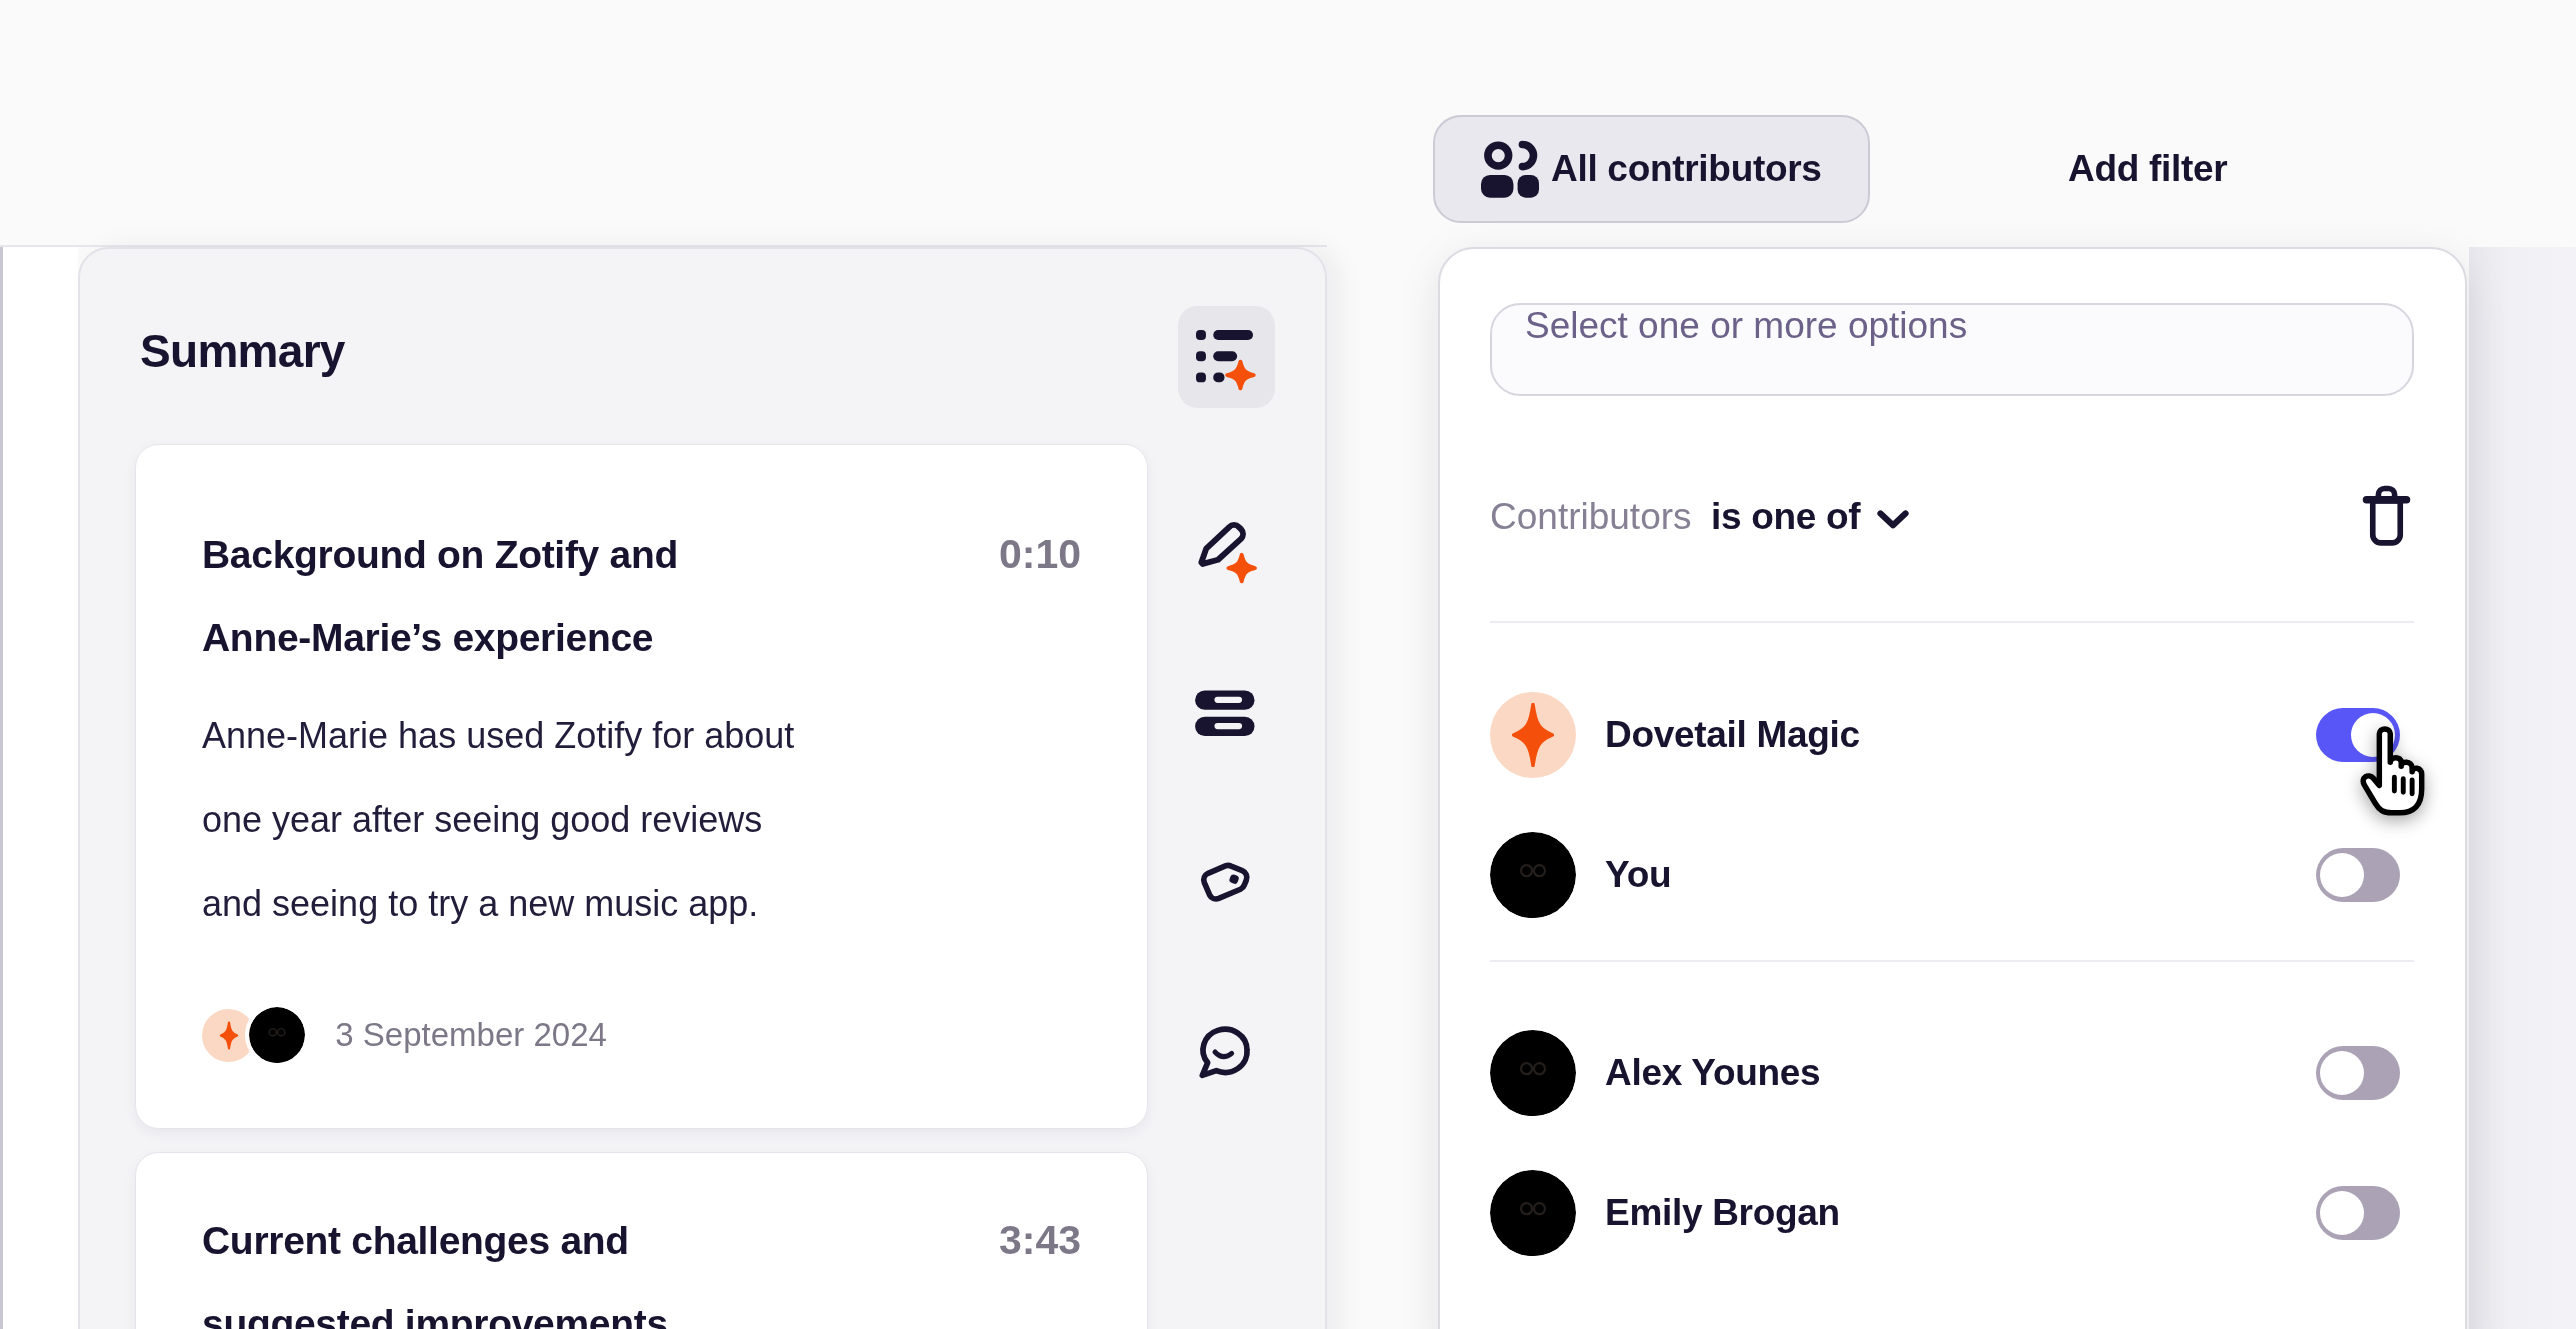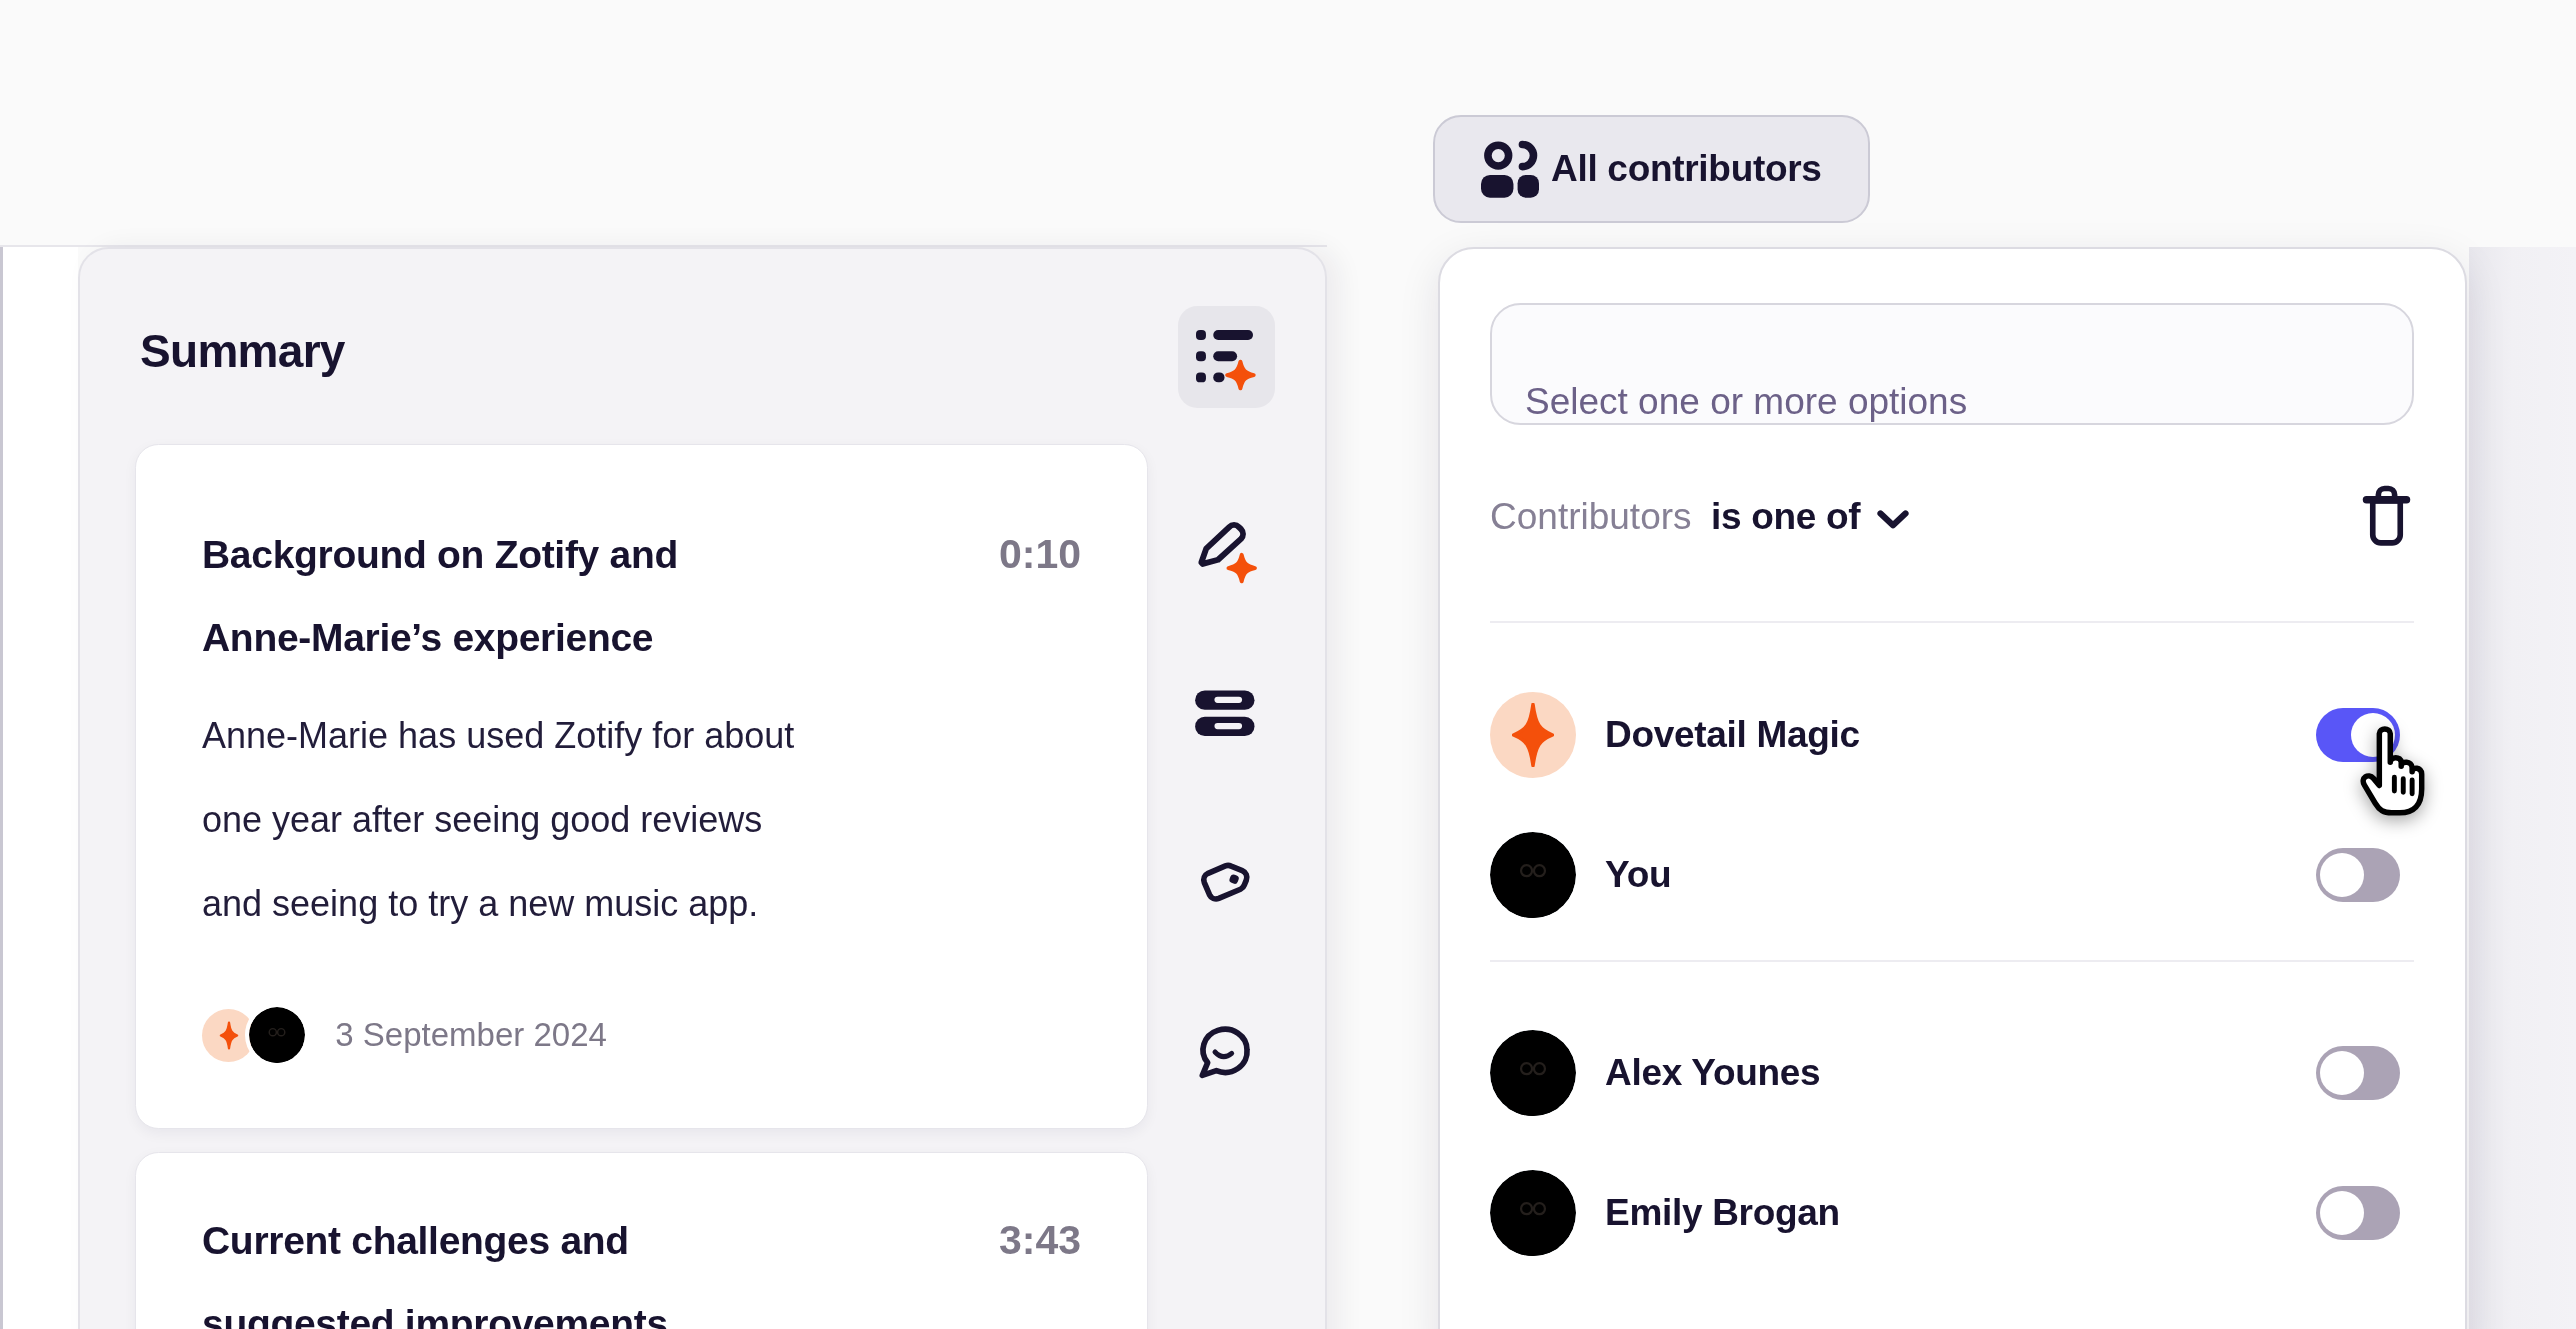--- a/index.html
+++ b/index.html
@@ -48,22 +48,22 @@
   .magic-av{border-radius:50%;background:#FBD8C3;display:flex;align-items:center;justify-content:center;flex:none;}
   .magic-sm{width:53px;height:53px;}
   .photo-sm{width:64px;height:64px;margin-left:-9.7px;border:4.2px solid #fff;}
 
   
   .filter-card{position:absolute;left:1438px;top:247px;width:1029px;height:1122px;background:#fff;
     border:2.1px solid #DCDBE2;border-radius:36px;box-shadow:0 12.5px 42px rgba(26,21,50,.10);}
   .right-shade{position:absolute;left:2469px;top:247px;width:107px;height:1082px;
     background:linear-gradient(90deg,#E8E7ED 0%,#F1F0F4 40%,#F3F2F6 100%);}
 
-  .select-box{position:absolute;left:50px;top:54px;width:924px;height:122px;border:2.1px solid #D7D6DE;
-    border-radius:30.5px;background:#FBFBFD;display:flex;align-items:flex-end;}
+  .select-box{position:absolute;left:50px;top:54px;width:924px;height:93px;border:2.1px solid #D7D6DE;
+    border-radius:30.5px;background:#FBFBFD;display:flex;align-items:flex-start;}
   .select-box input{border:none;outline:none;background:transparent;width:100%;padding:0 33px;
     font-family:"Liberation Sans",sans-serif;font-size:37px;color:#3A3552;}
   .select-box input::placeholder{color:#6C6188;opacity:1;}
 
   .prop-row{position:absolute;left:50px;top:216px;width:924px;height:104px;display:flex;align-items:center;}
   .prop-field{font-size:37px;color:#868095;}
   .prop-op{font-size:37px;font-weight:700;color:#18132F;margin-left:19.4px;letter-spacing:-0.3px;}
   .chevron{margin-left:16.6px;margin-top:7px;}
   .trash{margin-left:auto;cursor:pointer;}
 
@@ -127,20 +127,21 @@
     <span>
       <svg width="58" height="64" viewBox="0 0 84 92" overflow="visible">
         <circle cx="25" cy="28" r="15" fill="none" stroke="#18132F" stroke-width="11"></circle>
         <path d="M60 12 a16 16 0 0 1 0 32" fill="none" stroke="#18132F" stroke-width="11" stroke-linecap="round"></path>
         <rect x="0" y="56" width="47" height="33" rx="13" fill="#18132F"></rect>
         <rect x="53" y="56" width="31" height="33" rx="12" fill="#18132F"></rect>
       </svg>
     </span>
     <span class="lbl">All contributors</span>
   </div>
+  <div class="add-filter">Add filter</div>
 
   <div class="summary-panel">
     <div class="summary-title">Summary</div>
 
     <div class="summary-btn">
       <span>
         <svg width="61" height="61" viewBox="0 0 92 92" overflow="visible">
           <rect x="0" y="6" width="15" height="15" rx="6" fill="#18132F"></rect>
           <rect x="26" y="6" width="60" height="15" rx="7.5" fill="#18132F"></rect>
           <rect x="0" y="38" width="15" height="15" rx="6" fill="#18132F"></rect>

